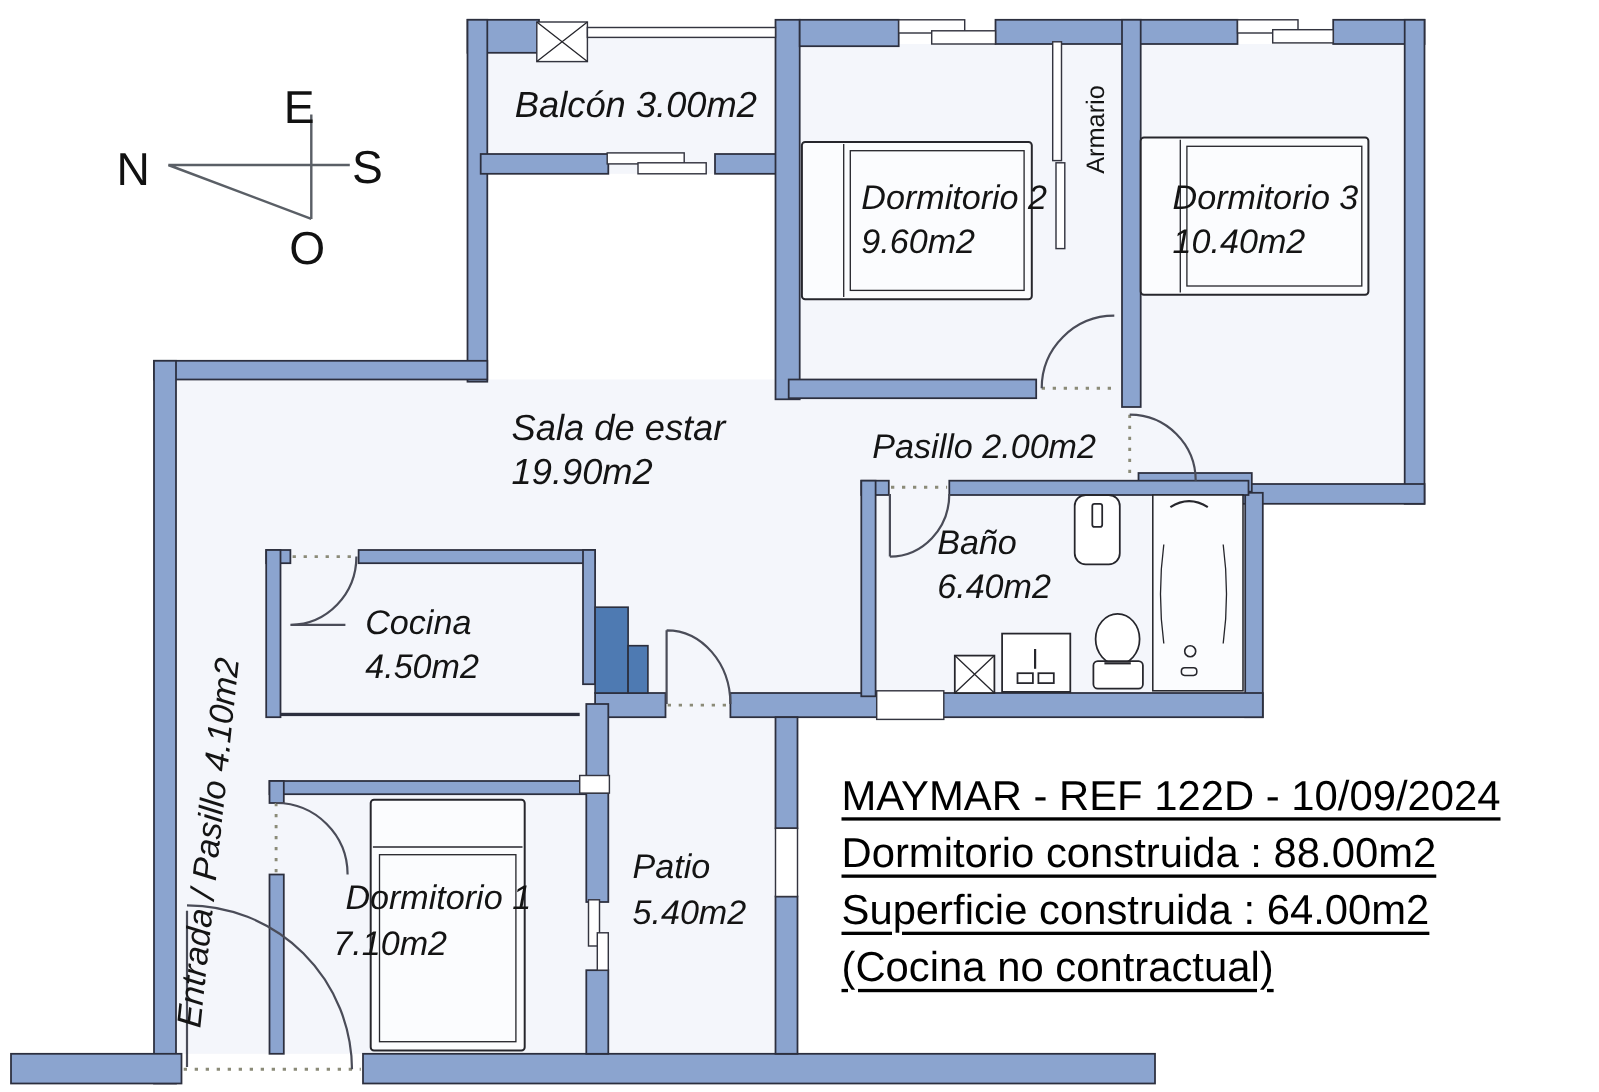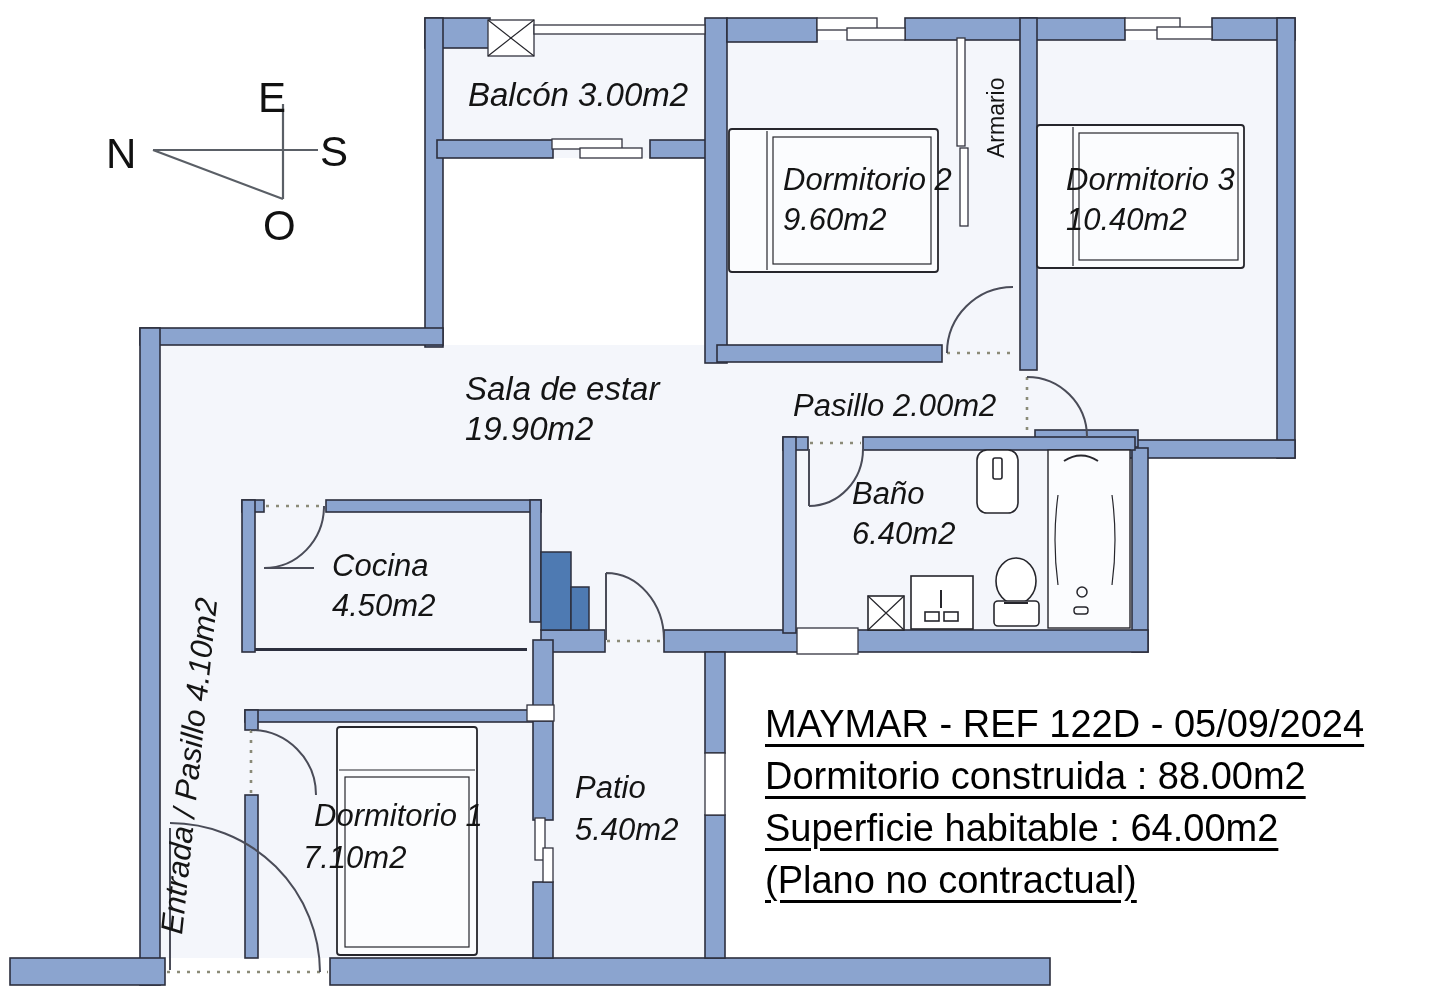--- a/index.html
+++ b/index.html
@@ -182,18 +182,18 @@
     <text class="lbl" x="332" y="616">4.50m2</text>
     <text class="lbl" transform="translate(182,935) rotate(-84)">Entrada / Pasillo 4.10m2</text>
     <text class="lbl" x="314" y="826">Dormitorio 1</text>
     <text class="lbl" x="303" y="868">7.10m2</text>
     <text class="lbl" x="575" y="798">Patio</text>
     <text class="lbl" x="575" y="840">5.40m2</text>
   </g>
 </svg>
 
   <div class="title-block">
-    <div><span>MAYMAR - REF 122D - 05/09/2024</span></div>
+    <div><span>MAYMAR - REF 122D - 10/09/2024</span></div>
     <div><span>Dormitorio construida : 88.00m2</span></div>
-    <div><span>Superficie habitable : 64.00m2</span></div>
-    <div><span>(Plano no contractual)</span></div>
+    <div><span>Superficie construida : 64.00m2</span></div>
+    <div><span>(Cocina no contractual)</span></div>
   </div>
 </div>
 
 </body></html>

